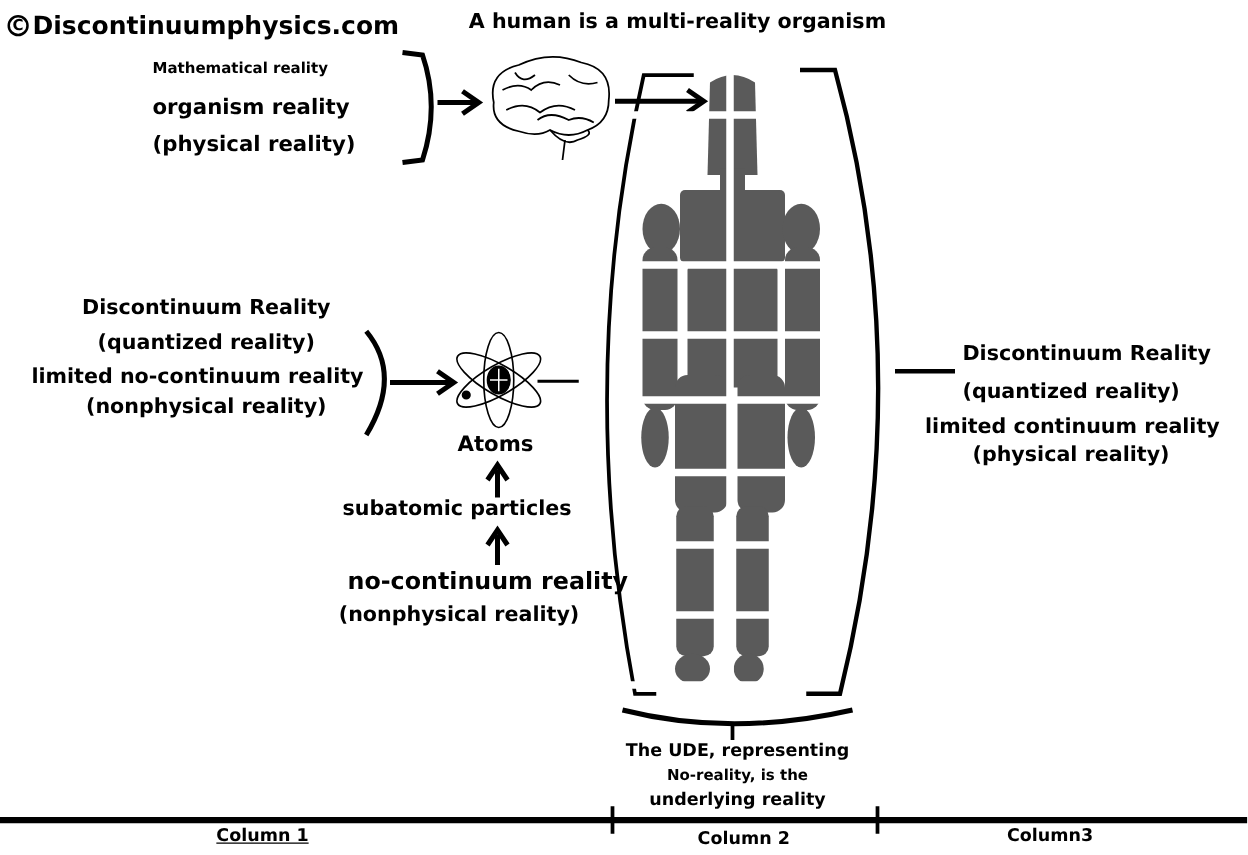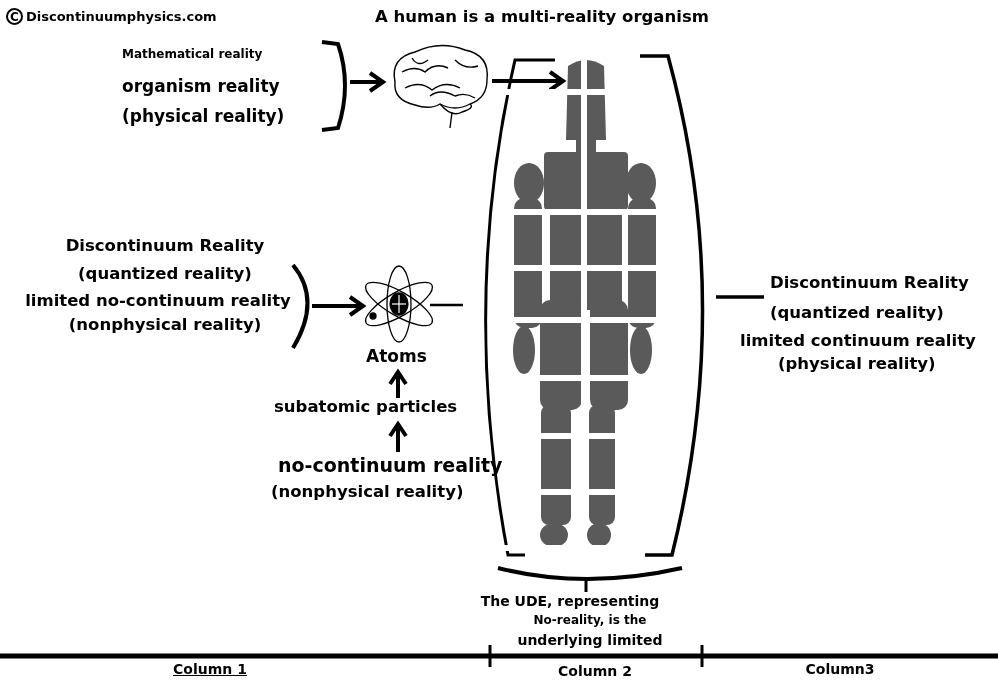--- a/index.html
+++ b/index.html
@@ -4,21 +4,21 @@
 <style>
   html, body { margin:0; padding:0; background:#fff; }
   body { width:998px; height:684px; position:relative; overflow:hidden;
          font-family:"DejaVu Sans", sans-serif; color:#000; }
   .t { position:absolute; font-weight:bold; white-space:nowrap; line-height:1; }
   .c { text-align:center; }
   svg.layer { position:absolute; left:0; top:0; }
   .copy { position:absolute; left:6px; top:8px; display:flex; align-items:center; gap:3px; }
   .copy-circle { width:17px; height:17px; border:2px solid #000; border-radius:50%;
                  font-size:12px; font-weight:bold; display:flex; align-items:center; justify-content:center; box-sizing:border-box; }
-  .copy-text { font-size:13px; font-weight:bold; }
+  .copy-text { font-size:20px; font-weight:bold; }
 </style>
 </head>
 <body>
 
 <div class="copy">
   <div class="copy-circle">C</div>
   <div class="copy-text">Discontinuumphysics.com</div>
 </div>
 
 <div class="t" style="left:375px; top:9px; font-size:16.5px;">A human is a multi-reality organism</div>
@@ -42,23 +42,23 @@
 <div class="t" style="left:271px; top:484px; font-size:16.5px;">(nonphysical reality)</div>
 
 <div>
   <div class="t" style="left:770px; top:275px; font-size:16.5px;">Discontinuum Reality</div>
   <div class="t" style="left:770px; top:305px; font-size:16.5px;">(quantized reality)</div>
   <div class="t" style="left:740px; top:333px; font-size:16.5px;">limited continuum reality</div>
   <div class="t" style="left:778px; top:356px; font-size:16.5px;">(physical reality)</div>
 </div>
 
 <div>
-  <div class="t c" style="left:460px; width:220px; top:594px; font-size:14px;">The UDE, representing</div>
+  <div class="t c" style="left:480px; width:220px; top:594px; font-size:14px;">The UDE, representing</div>
   <div class="t c" style="left:480px; width:220px; top:614px; font-size:12px;">No-reality, is the</div>
-  <div class="t c" style="left:480px; width:220px; top:633px; font-size:14px;">underlying limited</div>
+  <div class="t c" style="left:480px; width:220px; top:633px; font-size:14px;">underlying reality</div>
 </div>
 
 <div class="t c" style="left:130px; width:160px; top:662px; font-size:14px;text-decoration:underline;">Column 1</div>
 <div class="t c" style="left:515px; width:160px; top:664px; font-size:14px;">Column 2</div>
 <div class="t c" style="left:760px; width:160px; top:662px; font-size:14px;">Column3</div>
 
 <svg class="layer" width="998" height="684" viewBox="0 0 998 684">
 
   <path d="M322,42 L338,44 Q352,85 338,128 L322,130" fill="none" stroke="#000" stroke-width="4"></path>
 

